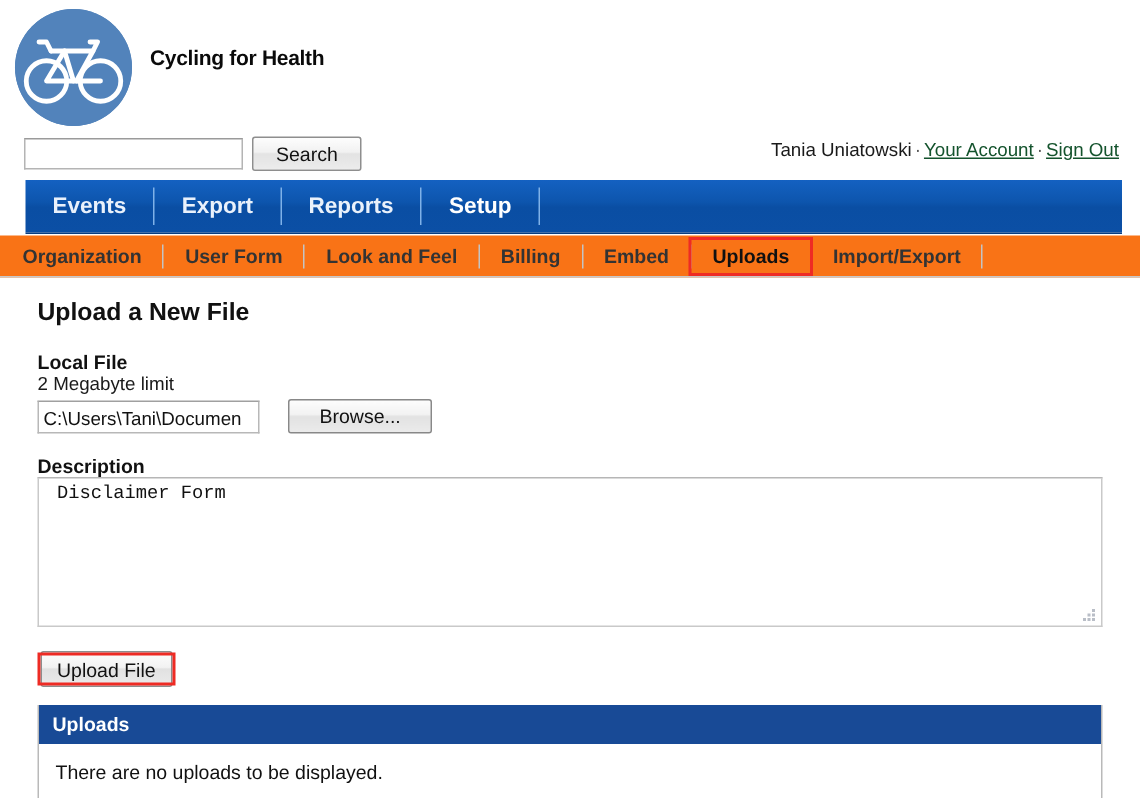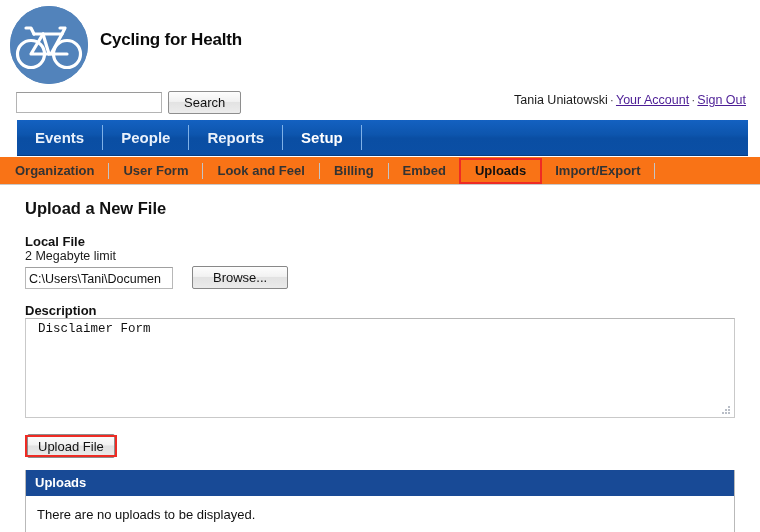--- a/index.html
+++ b/index.html
@@ -36,21 +36,21 @@
     height: 78px;
     border-radius: 50%;
     background: #5283bb;
     display: block;
   }
   #logo-circle svg { display: block; }
   #site-title {
     position: absolute;
     left: 100px;
     top: 30px;
-    font-size: 17px;
+    font-size: 14px;
     font-weight: bold;
     letter-spacing: -0.2px;
     color: #0a0a0a;
     white-space: nowrap;
   }
 
   
   #utility-row {
     position: absolute;
     left: 0;
@@ -90,21 +90,21 @@
   #account-row {
     position: absolute;
     right: 14px;
     top: 1px;
     font-size: 12.5px;
     color: #1a1a1a;
     white-space: nowrap;
   }
   #account-row .sep { color: #555; padding: 0 2px; }
   #account-row a {
-    color: #4c1d95;
+    color: #14532d;
   }
 
   
   #primary-nav {
     position: absolute;
     left: 17px;
     top: 120px;
     width: 731px;
     height: 36px;
     background: linear-gradient(to bottom, #1461c1 0%, #0d55ad 42%, #0a4ea3 52%, #0b4fa5 100%);
@@ -348,21 +348,21 @@
   <button id="search-button">Search</button>
 
   <div id="account-row">
     <span>Tania Uniatowski</span><span class="sep">·</span><a href="#">Your Account</a><span class="sep">·</span><a href="#">Sign Out</a>
   </div>
 </div>
 
 <div id="primary-nav">
   <div class="pnav-item">Events</div>
   <div class="pnav-divider"></div>
-  <div class="pnav-item">People</div>
+  <div class="pnav-item">Export</div>
   <div class="pnav-divider"></div>
   <div class="pnav-item">Reports</div>
   <div class="pnav-divider"></div>
   <div class="pnav-item active">Setup</div>
   <div class="pnav-divider"></div>
 </div>
 
 <div id="secondary-nav">
   <div class="snav-item">Organization</div>
   <div class="snav-divider"></div>

